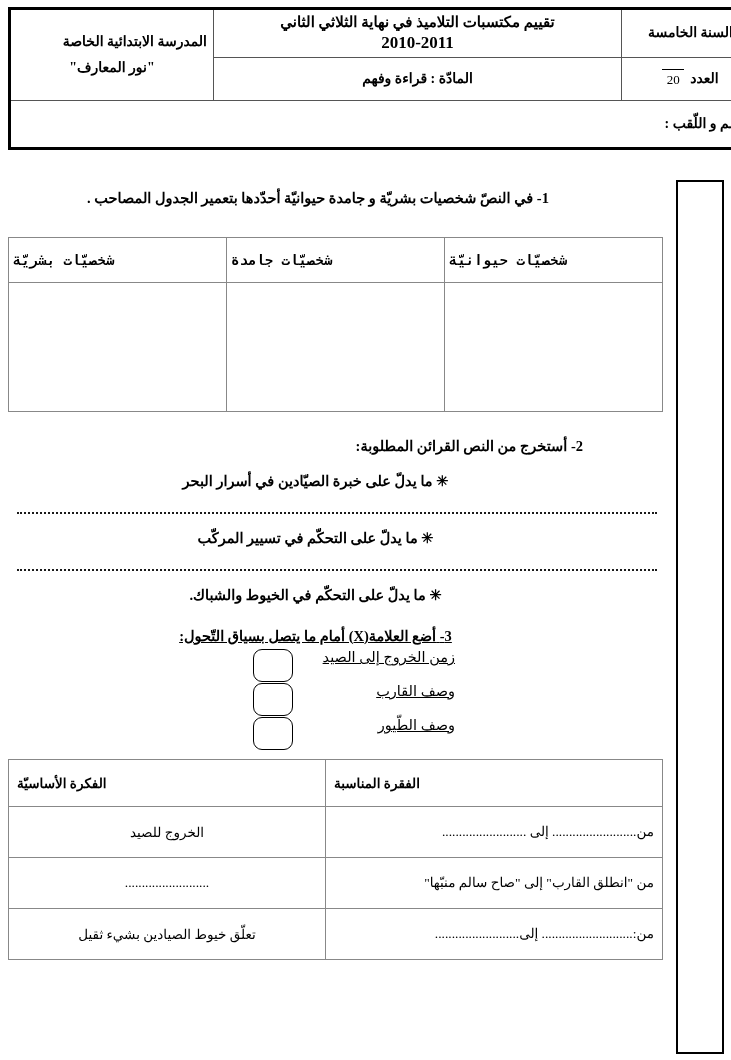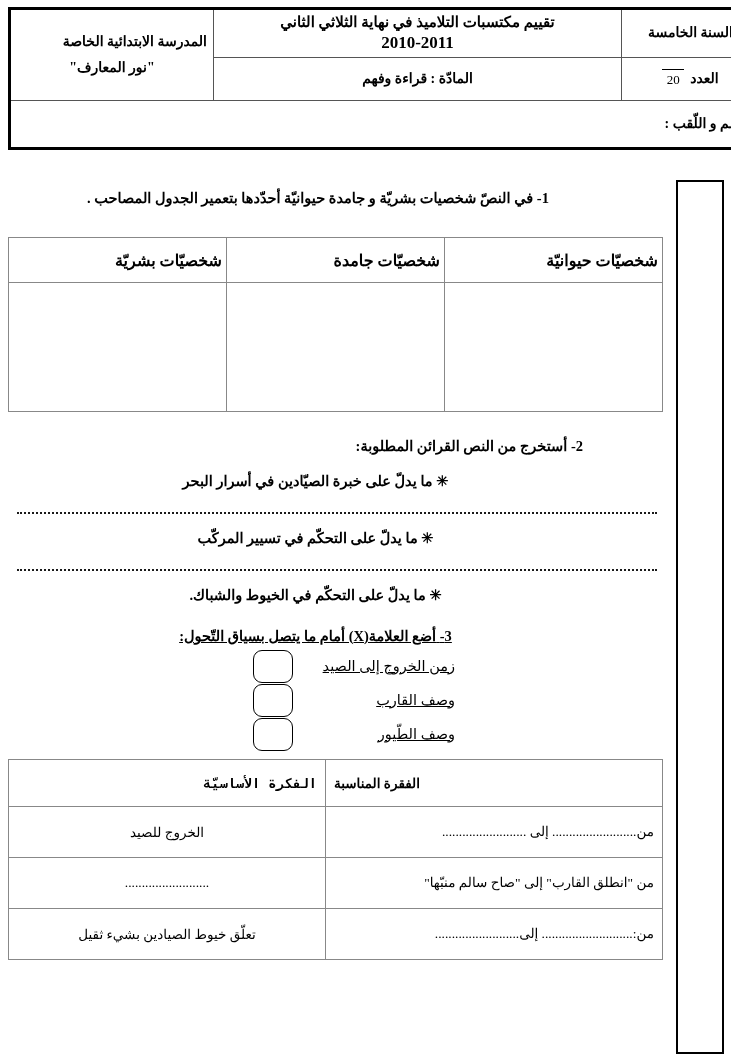--- a/index.html
+++ b/index.html
@@ -140,24 +140,25 @@
   }
   .table-q1 {
     margin-top: 28px;
     width: 655px;
     border-collapse: collapse;
     table-layout: fixed;
     border: 1px solid #444;
   }
   .table-q1 th, .table-q1 td {
     border: 1px solid #888;
-    font-size: 16px;
-    font-weight: bold;
-    text-align: right;
+    font-size: 14px;
+    font-weight: bold;
+    text-align: left;
     padding: 8px 4px;
+    font-family: Liberation Mono, monospace;
   }
   .table-q1 thead th { height: 28px; }
   .table-q1 tbody td { height: 112px; }
 
   
   #q2-block { margin-top: 24px; }
   #q2-head { margin-right: 20px; padding-right: 60px;}
   .q2-item {
     font-size: 14.5px;
     font-weight: bold;
@@ -177,21 +178,21 @@
   #q3-block { margin-top: 22px; text-decoration: underline; }
   #q3-head { text-align: center; padding-right: 40px; }
   .q3-rows {
     margin-top: 2px;
     position: relative;
     height: 104px;
   }
   .q3-row {
     display: flex;
     flex-direction: row;
-    align-items: center;
+    align-items: flex-start;
     justify-content: flex-start;
     height: 34px;
     padding-right: 208px;
   }
   .q3-label {
     font-size: 14.5px;
     text-align: right;
     width: 152px;
     padding-left: 10px;
   }
@@ -217,21 +218,21 @@
   .table-q4 th, .table-q4 td {
     border: 1px solid #888;
     font-size: 13.5px;
     padding: 6px 8px;
     vertical-align: middle;
   }
   .table-q4 thead th {
     font-weight: bold;
     height: 34px;
   }
-  .table-q4 th.col-idea { text-align: right; width: 300px; font-family: Liberation Mono, monospace; }
+  .table-q4 th.col-idea { text-align: left; width: 300px; }
   .table-q4 th.col-par  { text-align: left; }
   .table-q4 td.cell-idea { text-align: center; height: 38px; }
   .table-q4 td.cell-par  { text-align: right; line-height: 1.7; }
 </style>
 </head>
 <body>
 
 <table class="header-table">
   <tbody>
     <tr>

